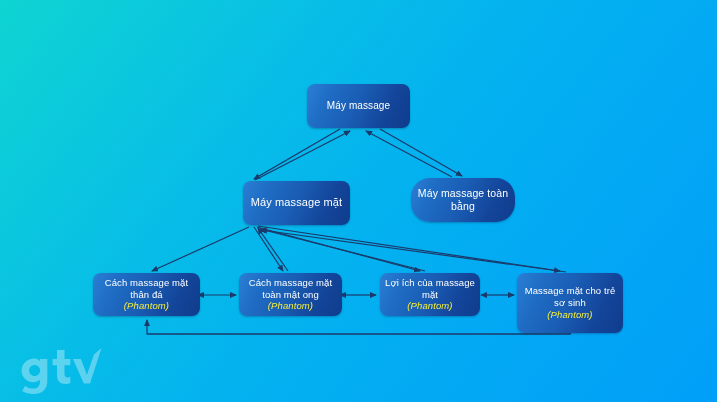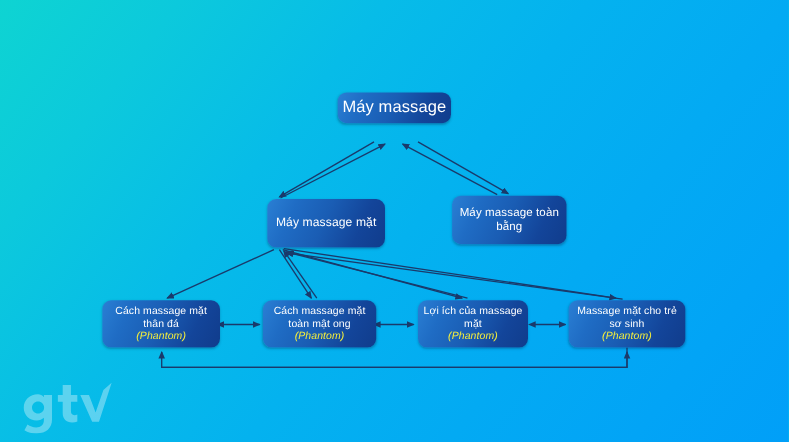--- a/index.html
+++ b/index.html
@@ -53,27 +53,27 @@
     z-index: 2;
   }
   .node .line {
     display: block;
   }
   .phantom {
     color: #f4ee3c;
     display: block;
     font-style: italic;
   }
-  .n-root  { left: 307px; top: 84px;  width: 103px; height: 28px; font-size: 15px; text-align: right; }
+  .n-root  { left: 307px; top: 84px;  width: 103px; height: 44px; font-size: 10px; text-align: right; }
   .n-face  { left: 199px; top: 181px; width: 107px; height: 44px; font-size: 11px; margin-left: 44px; }
-  .n-body  { left: 411px; top: 178px; width: 104px; height: 44px; font-size: 10.5px; }
+  .n-body  { left: 411px; top: 178px; width: 104px; height: 44px; font-size: 10.5px; border-radius: 19px; }
   .n-b1    { left: 93px;  top: 273px; width: 107px; height: 43px; font-size: 9.5px; }
   .n-b2    { left: 239px; top: 273px; width: 103px; height: 43px; font-size: 9.5px; }
   .n-b3    { left: 380px; top: 273px; width: 100px; height: 43px; font-size: 9.5px; }
-  .n-b4    { left: 517px; top: 273px; width: 106px; height: 43px; font-size: 9.5px; }
+  .n-b4    { left: 517px; top: 273px; width: 106px; height: 60px; font-size: 9.5px; }
 
   .watermark {
     position: absolute;
     left: 10px;
     bottom: 8px;
     z-index: 3;
     opacity: 0.34;
     pointer-events: none;
   }
 </style>

